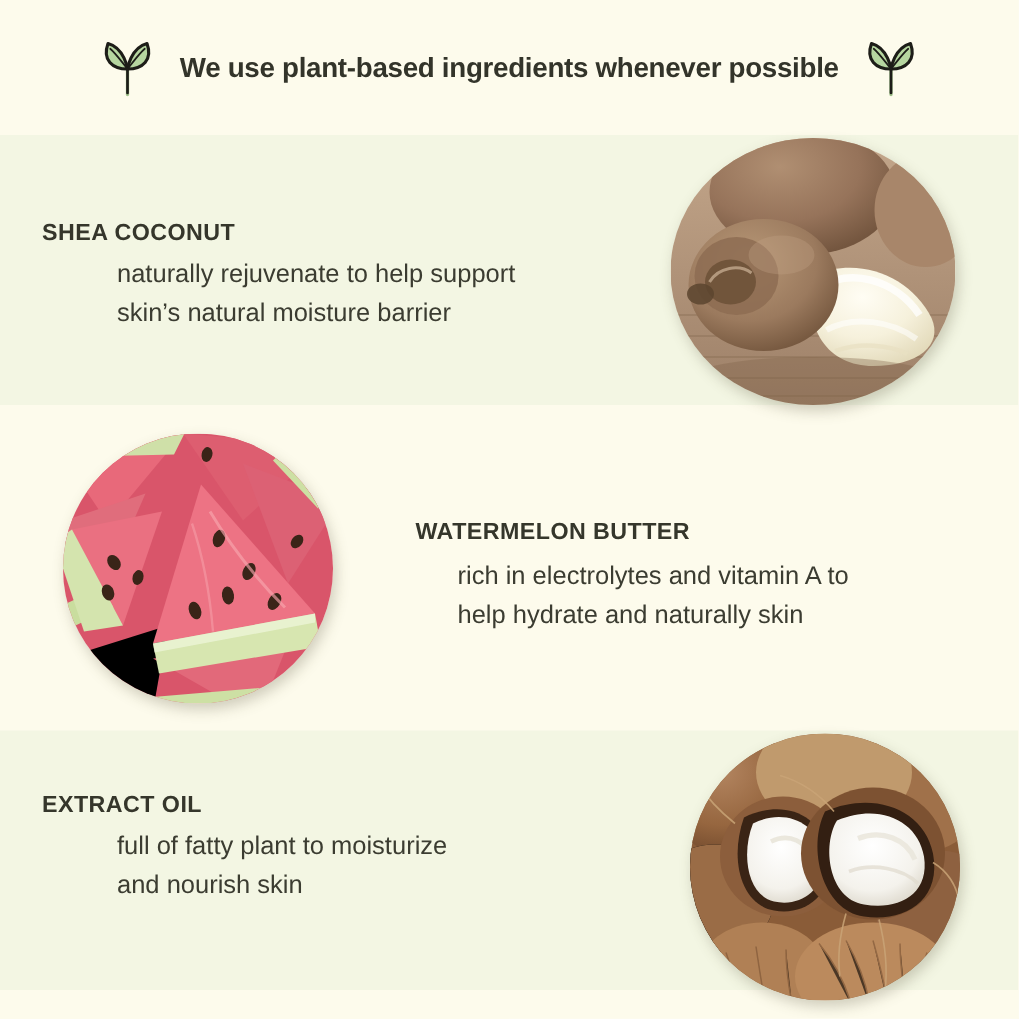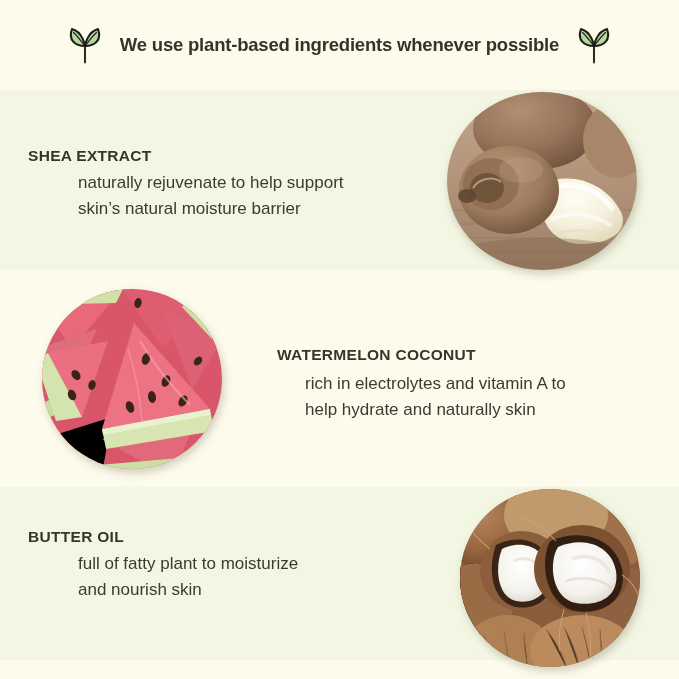--- a/index.html
+++ b/index.html
@@ -126,21 +126,21 @@
         <path d="M23 41 L23 24" stroke="#9fc08a" stroke-width="2.2" fill="none" stroke-linecap="round"></path>
         <path d="M23 24 C23 24 21 10 10 7 C6 18 13 24 23 24 Z" fill="#b6d6a0" stroke="#1d1d18" stroke-width="2.1" stroke-linejoin="round"></path>
         <path d="M23 24 C23 24 25 10 36 7 C40 18 33 24 23 24 Z" fill="#b6d6a0" stroke="#1d1d18" stroke-width="2.1" stroke-linejoin="round"></path>
         <path d="M22.6 23.4 C19 19 15 13.5 11.5 10.5" stroke="#1d1d18" stroke-width="1.15" fill="none" stroke-linecap="round"></path>
         <path d="M23.4 23.4 C27 19 31 13.5 34.5 10.5" stroke="#1d1d18" stroke-width="1.15" fill="none" stroke-linecap="round"></path>
         <path d="M23 24 L23 40" stroke="#1d1d18" stroke-width="1.8" fill="none" stroke-linecap="round"></path>
       </svg>
     </span>
   </div>
 
-  <div class="ing-heading" id="shea-heading">SHEA EXTRACT</div>
+  <div class="ing-heading" id="shea-heading">SHEA COCONUT</div>
   <div class="ing-desc" id="shea-desc">naturally rejuvenate to help support
 skin’s natural moisture barrier</div>
   <div class="photo-circle" id="shea-photo">
     <svg width="190" height="178" viewBox="0 0 190 178" xmlns="http://www.w3.org/2000/svg">
       <defs>
         <radialGradient id="nutA" cx="38%" cy="30%" r="72%">
           <stop offset="0%" stop-color="#b08f72"></stop>
           <stop offset="60%" stop-color="#96735a"></stop>
           <stop offset="100%" stop-color="#74563f"></stop>
         </radialGradient>
@@ -176,21 +176,21 @@
       <ellipse cx="62" cy="98" rx="50" ry="44" fill="url(#nutB)"></ellipse>
       <ellipse cx="44" cy="92" rx="28" ry="26" fill="#8d6c52" opacity="0.85"></ellipse>
       <ellipse cx="40" cy="96" rx="17" ry="15" fill="#6e5239" opacity="0.9"></ellipse>
       <path d="M26 96 C32 86 46 84 54 90" fill="none" stroke="#c3a98e" stroke-width="2" opacity="0.8"></path>
       <ellipse cx="20" cy="104" rx="9" ry="7" fill="#5c452f" opacity="0.85"></ellipse>
       <ellipse cx="74" cy="78" rx="22" ry="13" fill="#c0a184" opacity="0.35"></ellipse>
       <ellipse cx="95" cy="162" rx="85" ry="16" fill="#7d6248" opacity="0.35"></ellipse>
     </svg>
   </div>
 
-  <div class="ing-heading" id="melon-heading">WATERMELON COCONUT</div>
+  <div class="ing-heading" id="melon-heading">WATERMELON BUTTER</div>
   <div class="ing-desc" id="melon-desc">rich in electrolytes and vitamin A to
 help hydrate and naturally skin</div>
   <div class="photo-circle" id="melon-photo">
     <svg width="180" height="180" viewBox="0 0 180 180" xmlns="http://www.w3.org/2000/svg">
       <rect x="0" y="0" width="180" height="180" fill="#d9556a"></rect>
 
       <path d="M-10 0 L80 0 L30 60 Z" fill="#e8697a"></path>
       <path d="M80 0 L175 8 L120 58 Z" fill="#dd5e70"></path>
       <path d="M0 150 L70 128 L60 185 Z" fill="#e0footer"></path>
       <path d="M-5 60 L55 40 L20 120 Z" fill="#e06d7c"></path>
@@ -224,21 +224,21 @@
       <g fill="#3a2418">
         <ellipse cx="96" cy="14" rx="3.6" ry="5" transform="rotate(12 96 14)"></ellipse>
         <ellipse cx="156" cy="72" rx="3.6" ry="5" transform="rotate(40 156 72)"></ellipse>
       </g>
 
       <path d="M98 52 C110 72 128 96 148 116" stroke="#f8a6ad" stroke-width="2" fill="none" opacity="0.65"></path>
       <path d="M86 60 C94 84 98 108 100 132" stroke="#f8a6ad" stroke-width="1.6" fill="none" opacity="0.5"></path>
     </svg>
   </div>
 
-  <div class="ing-heading" id="coco-heading">BUTTER OIL</div>
+  <div class="ing-heading" id="coco-heading">EXTRACT OIL</div>
   <div class="ing-desc" id="coco-desc">full of fatty plant to moisturize
 and nourish skin</div>
   <div class="photo-circle" id="coco-photo">
     <svg width="180" height="178" viewBox="0 0 180 178" xmlns="http://www.w3.org/2000/svg">
       <defs>
         <radialGradient id="husk" cx="40%" cy="32%" r="72%">
           <stop offset="0%" stop-color="#b38560"></stop>
           <stop offset="60%" stop-color="#96663f"></stop>
           <stop offset="100%" stop-color="#6e472b"></stop>
         </radialGradient>

